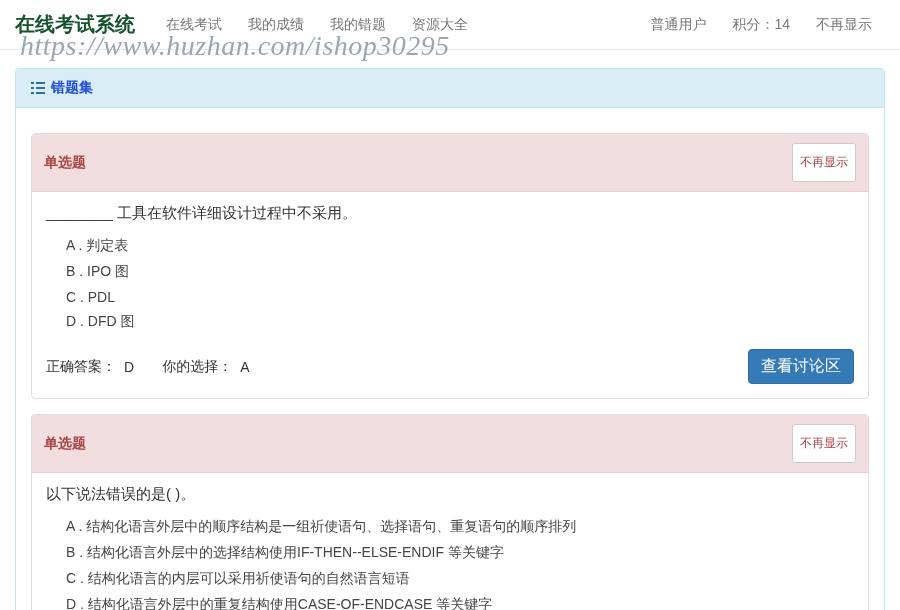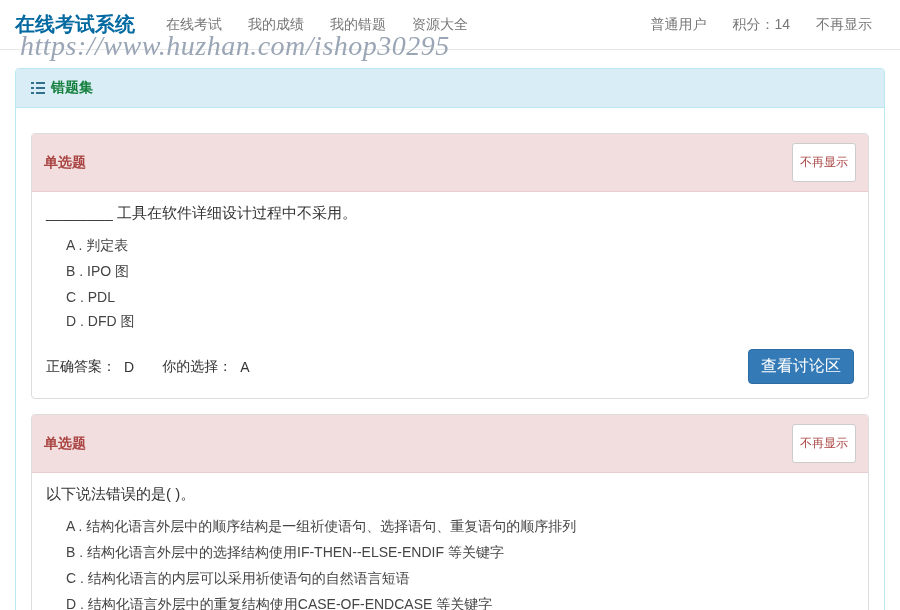--- a/index.html
+++ b/index.html
@@ -1,25 +1,25 @@
 <!DOCTYPE html>
 <html><head>
 <meta charset="utf-8">
 <style>
   * { box-sizing: border-box; margin: 0; padding: 0; }
   body { font-family: "Helvetica Neue", Helvetica, Arial, "Microsoft YaHei", sans-serif; font-size: 14px; color: #333; background: #fff; width: 900px; }
   .navbar { height: 50px; border-bottom: 1px solid #e7e7e7; display: flex; align-items: center; padding: 0 15px; background: #fff; }
-  .brand { color: #0369a1; font-size: 20px; font-weight: bold; margin-right: 18px; }
+  .brand { color: #14532d; font-size: 20px; font-weight: bold; margin-right: 18px; }
   .nav-left { display: flex; flex: 1; }
   .nav-right { display: flex; align-items: center; }
   .nav-item { color: #777; padding: 15px 13px; cursor: pointer; font-size: 14px; }
   .watermark { position: absolute; top: 30px; left: 20px; color: #9aa6b5; font-family: Georgia, "Times New Roman", serif; font-style: italic; font-size: 28px; letter-spacing: 0.5px; pointer-events: none; z-index: 10; }
   .container { padding: 0 15px; margin-top: 18px; }
   .panel { border: 1px solid #bce8f1; border-radius: 4px; overflow: hidden; background: #fff; box-shadow: 0 1px 1px rgba(0,0,0,0.05); }
-  .panel-heading { background: #d9edf7; color: #15803d; padding: 10px 15px; border-bottom: 1px solid #bce8f1; font-weight: bold; display: flex; align-items: center; }
+  .panel-heading { background: #d9edf7; color: #1d4ed8; padding: 10px 15px; border-bottom: 1px solid #bce8f1; font-weight: bold; display: flex; align-items: center; }
   .list-icon { display: inline-block; margin-right: 6px; }
   .list-icon svg { display: block; }
   .panel-body { padding: 10px 15px 15px; }
   .question { border: 1px solid #ddd; border-radius: 4px; margin-top: 15px; overflow: hidden; }
   .q-header { background: #f2dede; color: #a94442; padding: 9px 12px; display: flex; align-items: center; border-bottom: 1px solid #ebccd1; }
   .q-type { flex: 1; font-size: 14px; font-weight: bold; }
   .dismiss-btn { background: #fff; border: 1px solid #ccc; border-radius: 3px; padding: 10px 7px; font-size: 12px; color: #a94442; cursor: pointer; }
   .q-body { padding: 12px 14px; }
   .stem { font-size: 15px; margin-bottom: 10px; color: #333; }
   .options { margin-left: 20px; }

